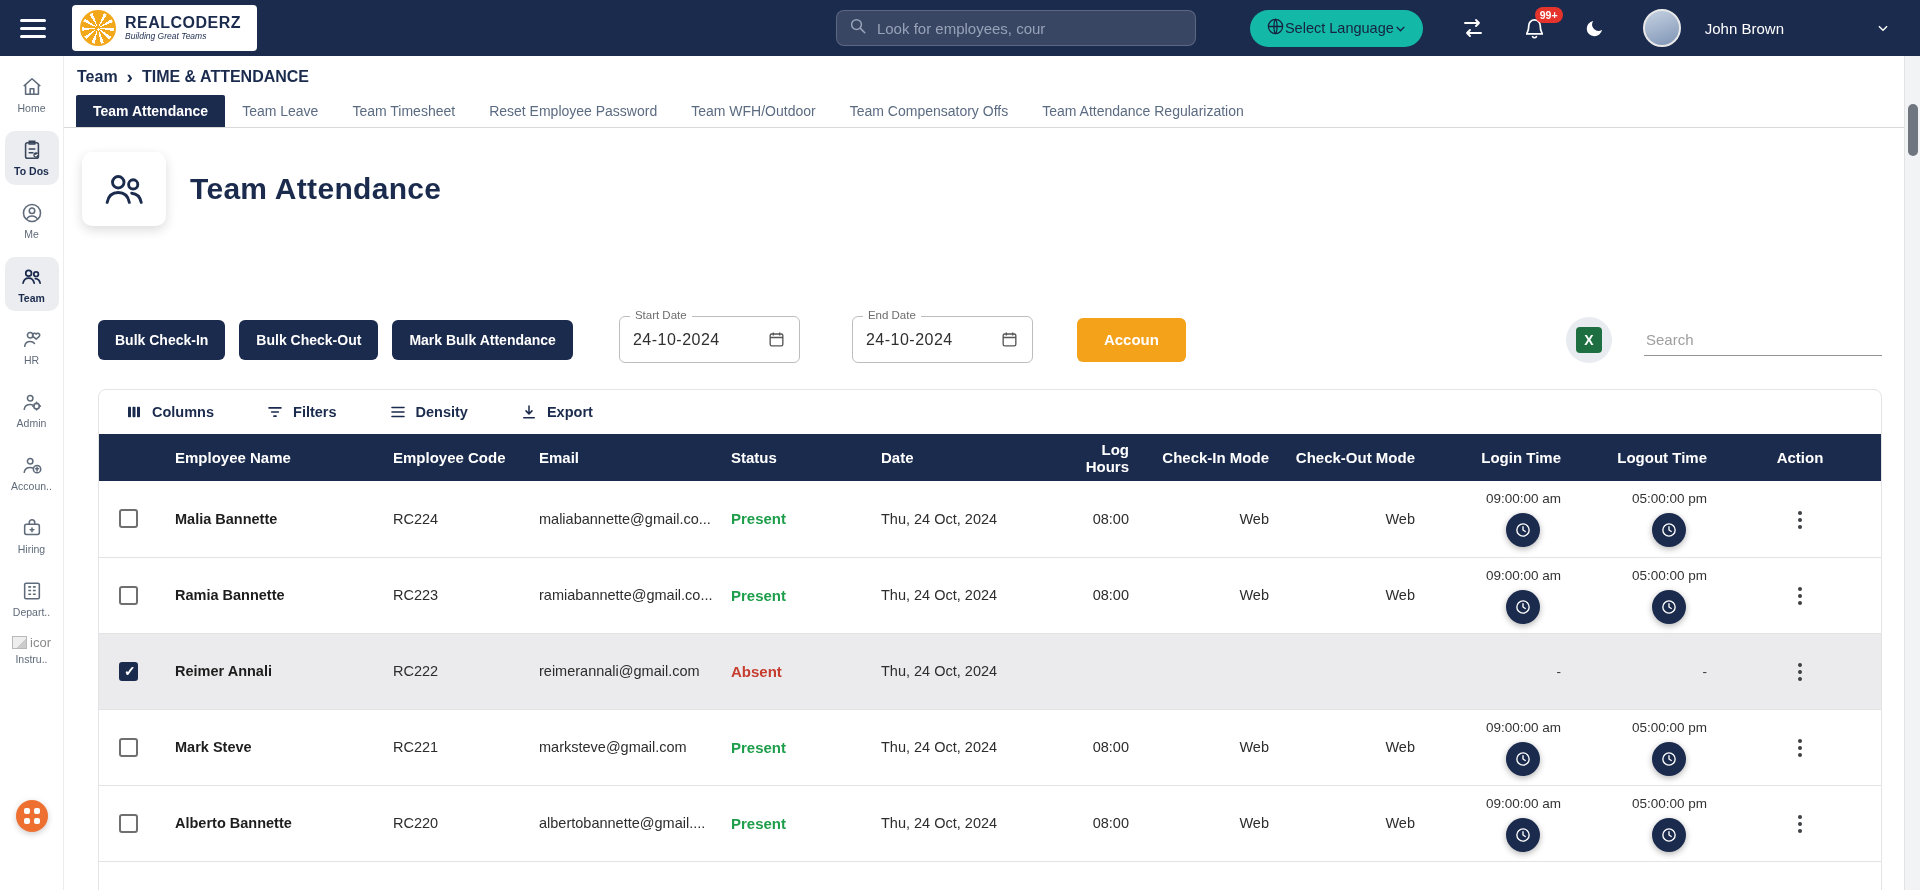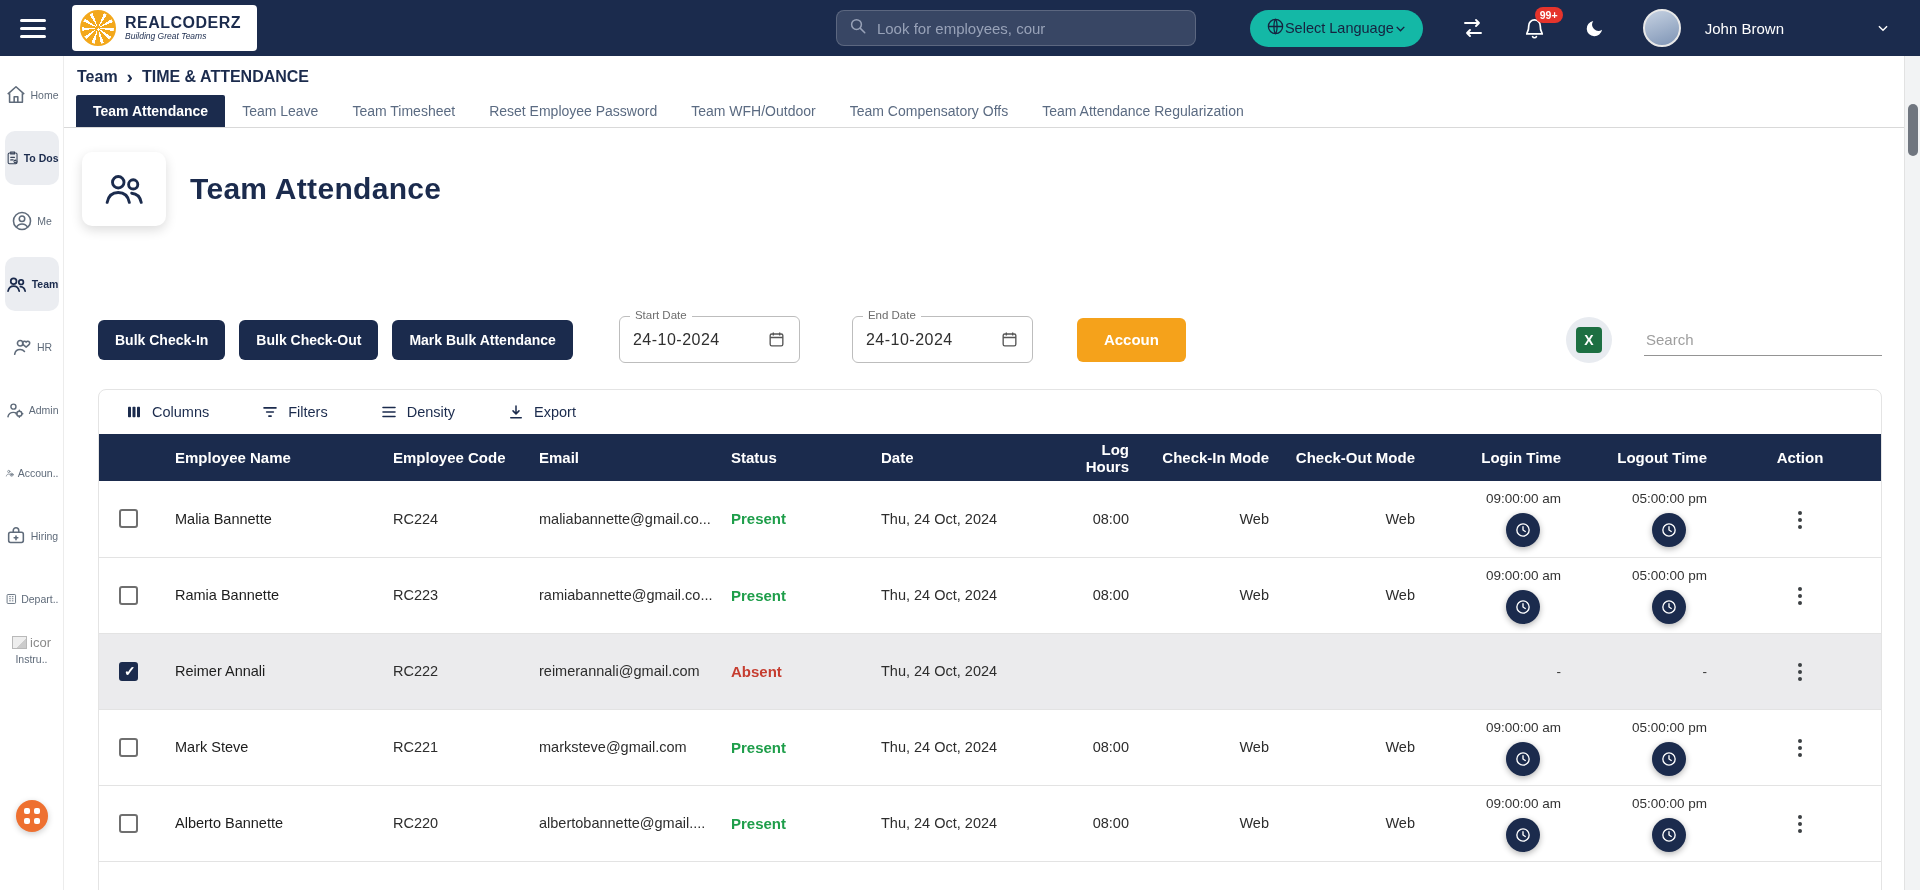--- a/index.html
+++ b/index.html
@@ -23,21 +23,21 @@
   .lang-pill span { font-size:14.5px; color:#16223f; }
   .nav-icon { margin-left:38px; cursor:pointer; position:relative; display:flex; }
   .badge { position:absolute; top:-10px; left:12px; background:#e5342c; color:#fff; font-size:10.5px; font-weight:bold; border-radius:10px; padding:3px 5px; line-height:1; }
   .user-block { margin-left:38px; display:flex; align-items:center; gap:24px; cursor:pointer; }
   .avatar { width:38px; height:38px; border-radius:50%; background:linear-gradient(160deg,#c6d2e2,#7e94b5); border:2px solid #e8e8e8; display:flex; align-items:flex-end; justify-content:center; overflow:hidden; }
   .user-name { color:#fff; font-size:15px; }
   .user-block svg { margin-left:68px; }
 
   
   .sidebar { position:absolute; left:0; top:56px; bottom:0; width:64px; background:#fff; border-right:1px solid #ececec; display:flex; flex-direction:column; align-items:center; padding-top:12px; gap:9px; z-index:5; }
-  .side-item { width:54px; min-height:54px; display:flex; flex-direction:row; align-items:center; justify-content:center; gap:4px; cursor:pointer; border-radius:10px; padding:6px 0; }
+  .side-item { width:54px; min-height:54px; display:flex; flex-direction:column; align-items:center; justify-content:center; gap:4px; cursor:pointer; border-radius:10px; padding:6px 0; }
   .side-item .lbl { font-size:10.5px; color:#5f6b7a; white-space:nowrap; }
   .side-item.highlight { background:#ebedf1; }
   .side-item.highlight .lbl { color:#1b2b4d; font-weight:bold; }
   .sidebar-broken { display:flex; flex-direction:column; align-items:center; gap:3px; cursor:pointer; }
   .broken-row { display:flex; align-items:center; gap:3px; }
   .broken-img { width:15px; height:13px; border:1px solid #b9b9b9; background:linear-gradient(135deg,#eee 60%, #ccc 60%); }
   .broken-alt { font-size:13px; color:#8a8a8a; }
   .sidebar-broken .lbl2 { font-size:10.5px; color:#5f6b7a; }
   .chat-widget { margin-top:auto; margin-bottom:58px; width:32px; height:32px; border-radius:50%; background:#ee7030; display:grid; grid-template-columns:6px 6px; grid-gap:4px; align-content:center; justify-content:center; cursor:pointer; box-shadow:0 2px 6px rgba(0,0,0,.2); }
   .chat-widget i { width:6px; height:6px; background:#fff; border-radius:2px; }
@@ -68,30 +68,30 @@
   .btn-apply { margin-left:44px; background:#f5a21b; color:#fff; border:none; border-radius:6px; height:44px; padding:0 27px; font-size:15px; font-weight:bold; font-family:"Liberation Sans",sans-serif; cursor:pointer; }
   .excel-badge { width:46px; height:46px; border-radius:50%; background:#e8ebf0; display:flex; align-items:center; justify-content:center; cursor:pointer; }
   .excel-glyph { width:26px; height:26px; background:#1d6f42; border-radius:4px; color:#fff; font-weight:bold; font-size:14px; display:flex; align-items:center; justify-content:center; }
   .toolbar-search { margin-left:32px; width:238px; border-bottom:1px solid #949494; }
   .toolbar-search input { width:100%; border:none; outline:none; font-size:15px; padding:7px 2px; font-family:"Liberation Sans",sans-serif; color:#333; }
   .toolbar-search input::placeholder { color:#9e9e9e; }
 
   
   .grid-card { margin:26px 22px 0 34px; border:1px solid #e4e4e4; border-radius:8px 8px 0 0; background:#fff; }
   .grid-controls { display:flex; align-items:center; gap:52px; padding:13px 26px; }
-  .gc-item { display:flex; align-items:center; gap:9px; font-size:14.5px; color:#1b2b4d; font-weight:normal; cursor:pointer; }
+  .gc-item { display:flex; align-items:center; gap:9px; font-size:14.5px; color:#1b2b4d; font-weight:bold; cursor:pointer; }
   table { width:100%; border-collapse:collapse; table-layout:fixed; }
   thead th { background:#1b2b4d; color:#fff; font-size:15px; font-weight:bold; height:47px; text-align:left; padding:0 12px; }
   thead th.r { text-align:right; }
   thead th.c { text-align:center; }
   tbody td { height:76px; border-bottom:1px solid #e3e3e3; padding:0 12px; font-size:14.5px; color:#2d2d2d; vertical-align:middle; background:#fff; }
   tbody tr.selected td { background:#ebebed; }
   td.r { text-align:right; }
   td.c { text-align:center; }
-  .emp-name { font-weight:normal; color:#1d1d1d; }
+  .emp-name { font-weight:bold; color:#1d1d1d; }
   .status-present { color:#1e9e4a; font-weight:bold; font-size:15px; }
   .status-absent { color:#c63d30; font-weight:bold; font-size:15px; }
   .cb { width:19px; height:19px; border:2px solid #6f6f6f; border-radius:3px; background:#fff; cursor:pointer; position:relative; margin-left:8px; }
   .cb.checked { background:#1b2b4d; border-color:#1b2b4d; }
   .cb.checked::after { content:"✓"; color:#fff; font-size:14px; font-weight:bold; position:absolute; top:-1px; left:3px; }
   .time-block { display:inline-flex; flex-direction:column; align-items:center; gap:7px; }
   .time-text { font-size:13.5px; color:#333; }
   .clock-btn { width:34px; height:34px; border-radius:50%; background:#1b2b4d; border:none; display:flex; align-items:center; justify-content:center; cursor:pointer; box-shadow:0 2px 6px rgba(0,0,0,.3); }
   .kebab { display:inline-flex; flex-direction:column; gap:3px; padding:7px 9px; cursor:pointer; }
   .kebab i { width:4px; height:4px; border-radius:50%; background:#3c4043; }

